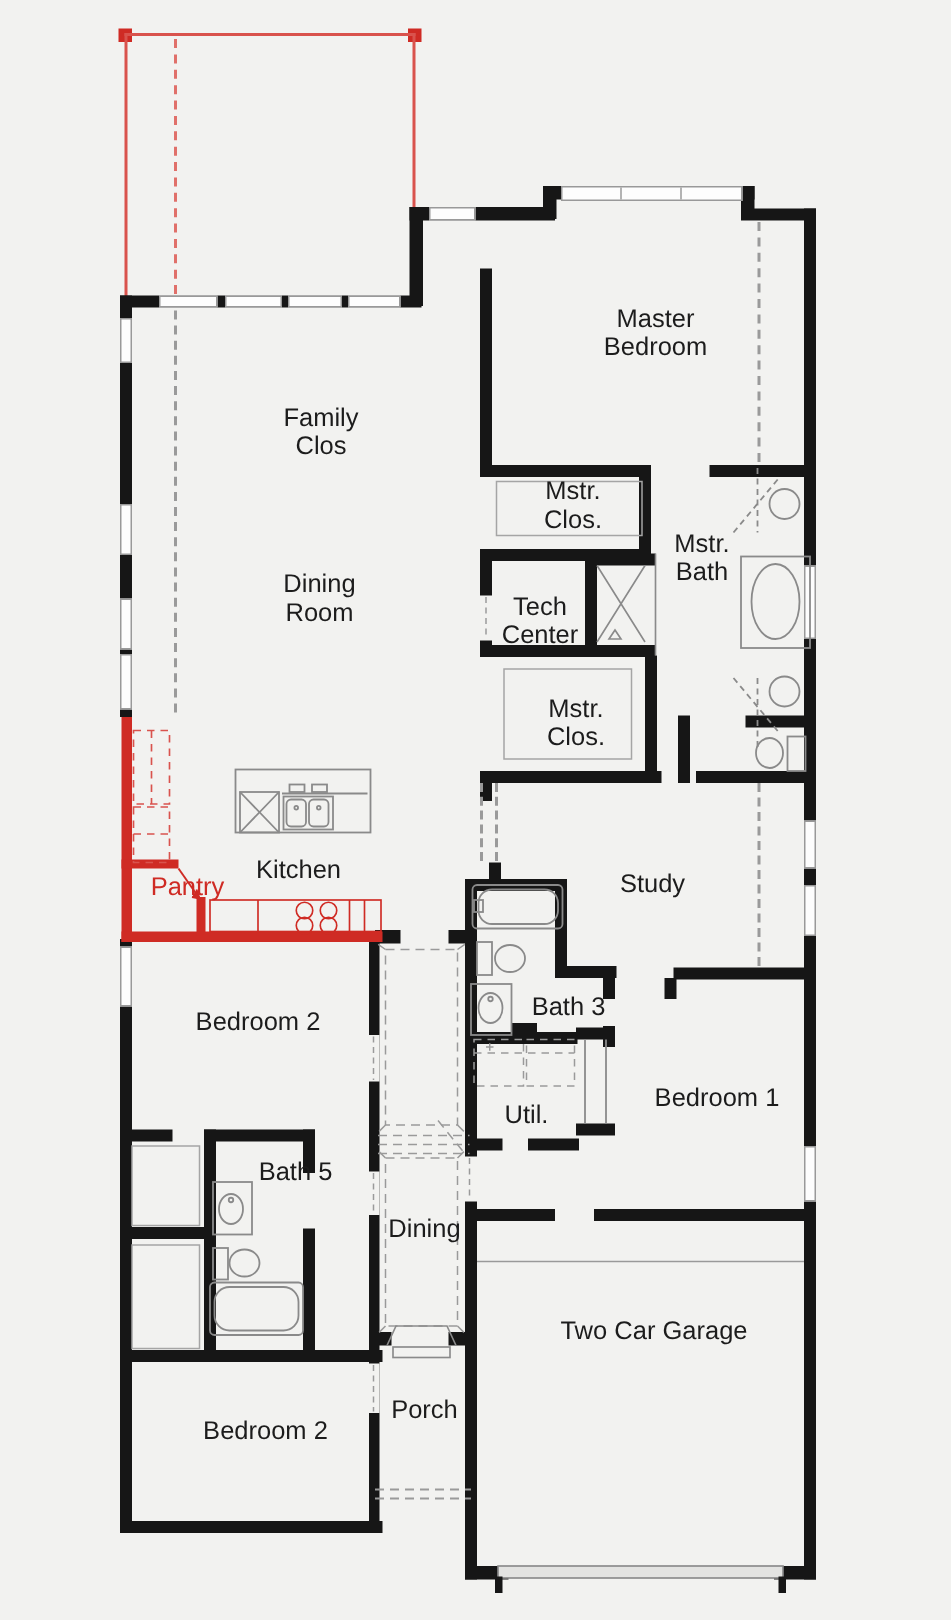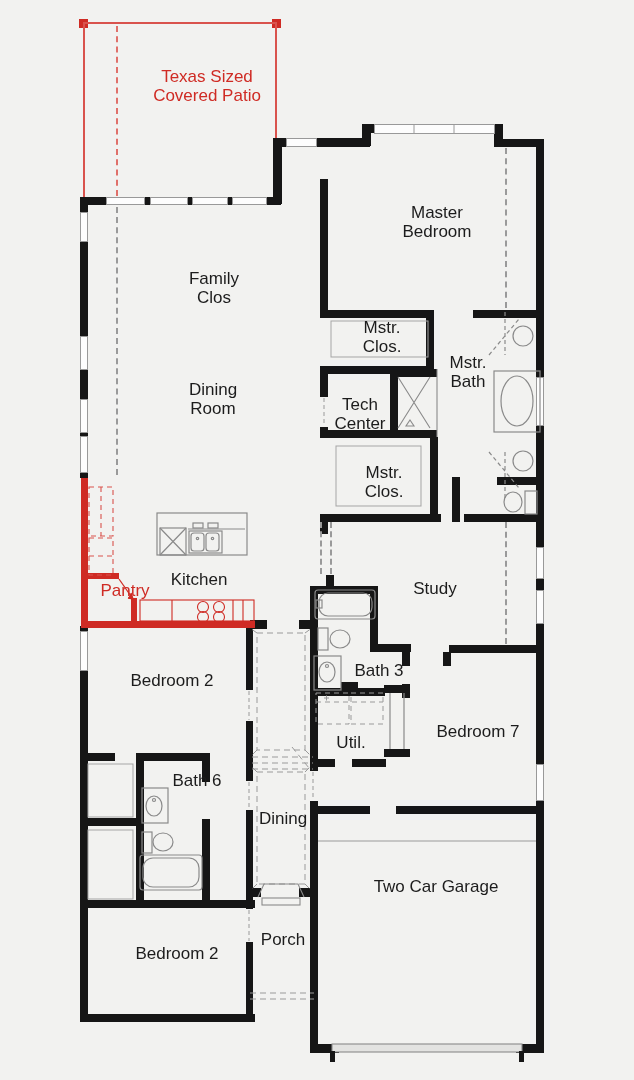--- a/index.html
+++ b/index.html
@@ -249,43 +249,41 @@
       <rect x="332" y="1044" width="190" height="8" fill="#e3e3e1" stroke="#8a8a8a" stroke-width="1.1"></rect>
       <rect x="330" y="1051" width="5" height="11" fill="#161616"></rect>
       <rect x="519" y="1051" width="5" height="11" fill="#161616"></rect>
     </g>
 
     <g stroke="#9a9a9a" stroke-width="1">
       <path d="M414 125 V133 M454 125 V133"></path>
     </g>
   </svg>
 
-  <div class="lab red" style="left:207px;top:86px">Texas Sized
-Covered Patio</div>
   <div class="lab" style="left:214px;top:288px">Family
 Clos</div>
   <div class="lab" style="left:213px;top:399px">Dining
 Room</div>
   <div class="lab" style="left:437px;top:222px">Master
 Bedroom</div>
   <div class="lab" style="left:382px;top:337px">Mstr.
 Clos.</div>
   <div class="lab" style="left:468px;top:372px">Mstr.
 Bath</div>
   <div class="lab" style="left:360px;top:414px">Tech
 Center</div>
   <div class="lab" style="left:384px;top:482px">Mstr.
 Clos.</div>
   <div class="lab" style="left:199px;top:580px">Kitchen</div>
   <div class="lab red" style="left:125px;top:591px">Pantry</div>
   <div class="lab" style="left:435px;top:589px">Study</div>
   <div class="lab" style="left:379px;top:671px">Bath 3</div>
   <div class="lab" style="left:351px;top:743px">Util.</div>
-  <div class="lab" style="left:478px;top:732px">Bedroom 7</div>
+  <div class="lab" style="left:478px;top:732px">Bedroom 1</div>
   <div class="lab" style="left:172px;top:681px">Bedroom 2</div>
-  <div class="lab" style="left:197px;top:781px">Bath 6</div>
+  <div class="lab" style="left:197px;top:781px">Bath 5</div>
   <div class="lab" style="left:283px;top:819px">Dining</div>
   <div class="lab" style="left:177px;top:954px">Bedroom 2</div>
   <div class="lab" style="left:283px;top:940px">Porch</div>
   <div class="lab" style="left:436px;top:887px">Two Car Garage</div>
 
 
 </div>
 
 </body></html>

